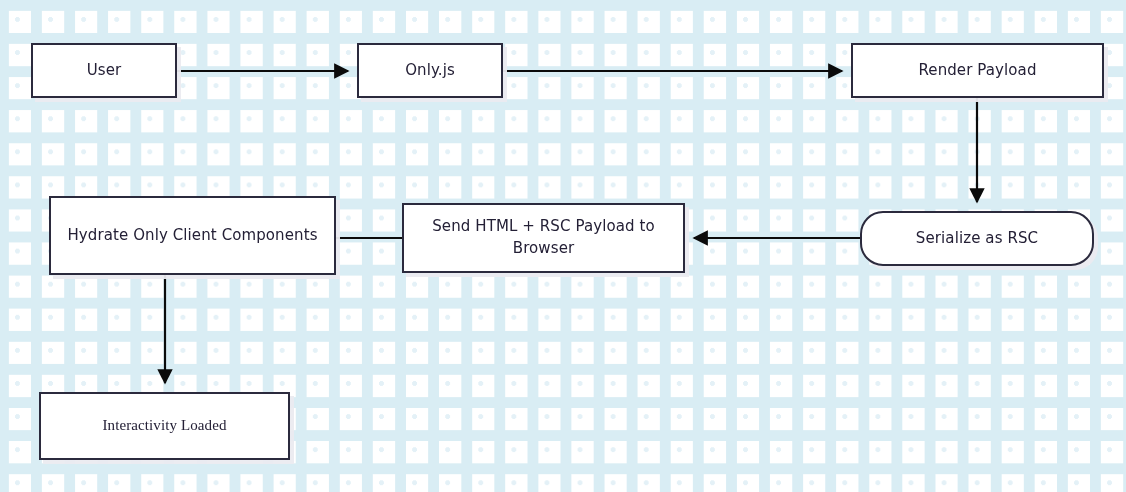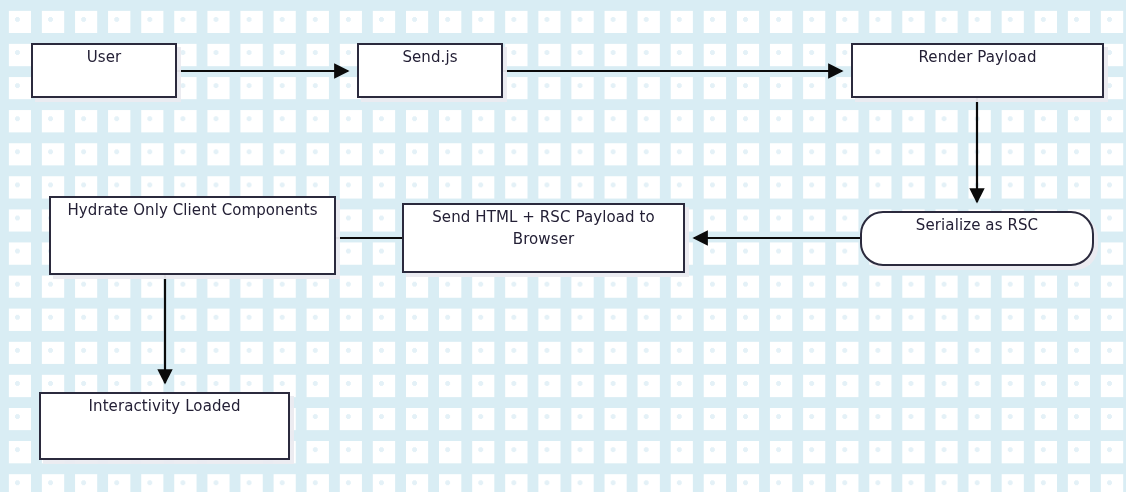--- a/index.html
+++ b/index.html
@@ -58,20 +58,21 @@
   }
 
   
   .node {
     position: absolute;
     box-sizing: border-box;
     background: #ffffff;
     border: 2px solid #2b2a3d;
     box-shadow: 4px 4px 0 0 rgba(235,235,240,0.95);
     display: flex;
+    align-items: center;
     justify-content: center;
     text-align: center;
     color: #242036;
     font-size: 15px;
     line-height: 1.45;
     letter-spacing: 0.1px;
     padding: 2px 8px;
   }
   .node .label { display: block; }
 
@@ -129,36 +130,36 @@
     <g>
       <line class="edge-line" x1="165" y1="275" x2="165" y2="383" marker-end="url(#ah-r)"></line>
     </g>
   </svg>
 
   <div class="node" style="left:31px; top:43px; width:146px; height:55px;">
     <span class="label">User</span>
   </div>
 
   <div class="node" style="left:357px; top:43px; width:146px; height:55px;">
-    <span class="label">Send.js</span>
+    <span class="label">Only.js</span>
   </div>
 
   <div class="node" style="left:851px; top:43px; width:253px; height:55px;">
     <span class="label">Render Payload</span>
   </div>
 
   <div class="node" style="left:860px; top:211px; width:234px; height:55px;border-radius:23px;">
     <span class="label">Serialize as RSC</span>
   </div>
 
   <div class="node" style="left:402px; top:203px; width:283px; height:70px;">
     <span class="label">Send HTML + RSC Payload to Browser</span>
   </div>
 
   <div class="node" style="left:21px; top:196px; width:287px; height:79px;margin-left:28px;">
     <span class="label">Hydrate Only Client Components</span>
   </div>
 
-  <div class="node" style="left:39px; top:392px; width:251px; height:68px;">
+  <div class="node" style="left:39px; top:392px; width:251px; height:68px;font-family:Liberation Serif, serif;">
     <span class="label">Interactivity Loaded</span>
   </div>
 
 </div>
 
 </body></html>

